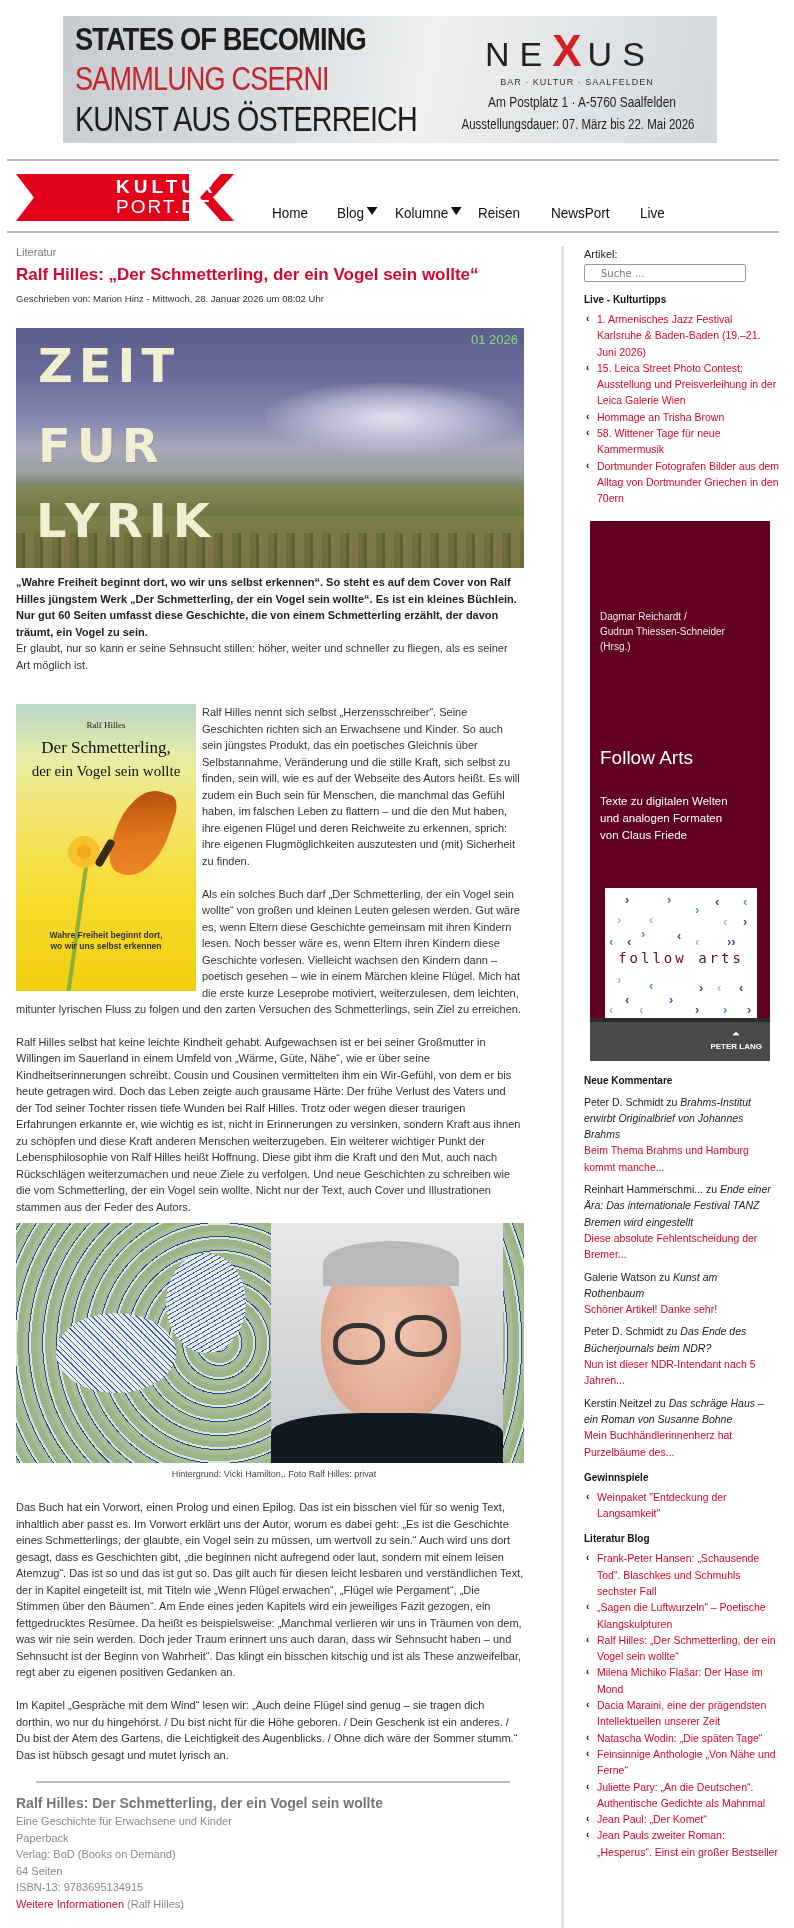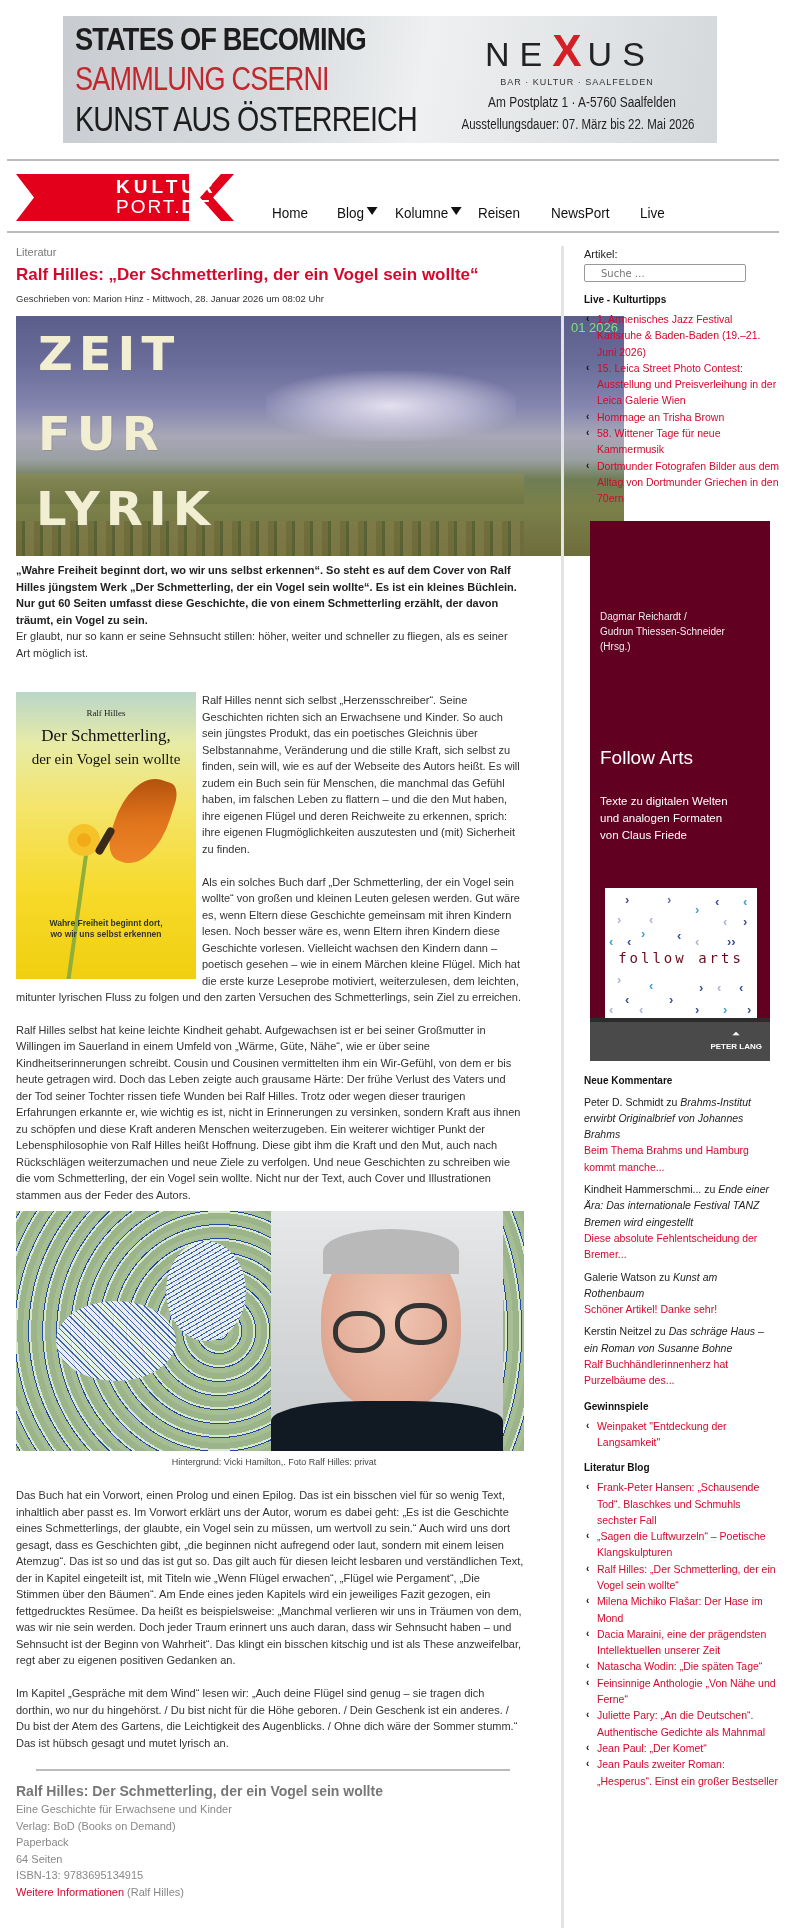--- a/index.html
+++ b/index.html
@@ -32,21 +32,21 @@
   
   .nav { position: absolute; top: 204px; left: 0; height: 22px; }
   .nav-item { position: absolute; font-size: 15px; color: #111; white-space: nowrap; transform: scaleX(0.9); transform-origin: left; cursor: pointer; }
   .nav-item .caret { display: inline-block; width: 0; height: 0; border-left: 6px solid transparent; border-right: 6px solid transparent; border-top: 8px solid #111; margin-left: 3px; vertical-align: 3px; }
 
   
   .main { position: absolute; left: 16px; top: 246px; width: 508px; }
   .category { font-size: 11px; color: #777; }
   .title { font-size: 17px; font-weight: bold; color: #d5082d; margin-top: 7px; line-height: 20px; }
   .byline { font-size: 9.5px; color: #333; margin-top: 8px; }
-  .hero { position: relative; width: 608px; height: 240px; margin-top: 12px; overflow: hidden;
+  .hero { position: relative; width: 508px; height: 240px; margin-top: 24px; overflow: hidden;
     background: linear-gradient(180deg, #5b5d8a 0%, #6a6c9a 20%, #8587b0 38%, #a8a7b7 50%, #9aa0a2 60%, #6f7d55 68%, #7b8049 80%, #6d6d3c 100%); }
   .hero .cloud { position: absolute; left: 250px; top: 55px; width: 250px; height: 70px; background: radial-gradient(ellipse at center, rgba(245,240,250,.85) 0%, rgba(220,215,235,.5) 45%, rgba(200,200,220,0) 75%); }
   .hero .hills { position: absolute; left: 0; top: 158px; width: 508px; height: 30px; background: linear-gradient(180deg, #8a8a55, #6d7440); opacity: .8; }
   .hero .grass { position: absolute; left: 0; top: 205px; width: 508px; height: 35px; background: repeating-linear-gradient(90deg, #6e6a3a 0 6px, #4e5a30 6px 9px, #807a48 9px 18px); opacity: .7; }
   .hero .word { position: absolute; font-family: "DejaVu Sans", sans-serif; font-weight: bold; color: #f1eed2; letter-spacing: 6px; font-size: 48px; transform: scaleY(0.95); text-shadow: 1px 1px 0 rgba(120,120,120,.4); }
   .hero .w1 { left: 22px; top: 10px; }
   .hero .w2 { left: 22px; top: 90px; }
   .hero .w3 { left: 20px; top: 165px; }
   .hero .date { position: absolute; right: 6px; top: 4px; color: #7ee27a; font-size: 13px; }
 
@@ -200,22 +200,22 @@
     </div>
     <div class="caption">Hintergrund: Vicki Hamilton,. Foto Ralf Hilles: privat</div>
   </div>
 
   <p class="p" style="margin-top:20px">Das Buch hat ein Vorwort, einen Prolog und einen Epilog. Das ist ein bisschen viel für so wenig Text, inhaltlich aber passt es. Im Vorwort erklärt uns der Autor, worum es dabei geht: „Es ist die Geschichte eines Schmetterlings, der glaubte, ein Vogel sein zu müssen, um wertvoll zu sein.“ Auch wird uns dort gesagt, dass es Geschichten gibt, „die beginnen nicht aufregend oder laut, sondern mit einem leisen Atemzug“. Das ist so und das ist gut so. Das gilt auch für diesen leicht lesbaren und verständlichen Text, der in Kapitel eingeteilt ist, mit Titeln wie „Wenn Flügel erwachen“, „Flügel wie Pergament“, „Die Stimmen über den Bäumen“. Am Ende eines jeden Kapitels wird ein jeweiliges Fazit gezogen, ein fettgedrucktes Resümee. Da heißt es beispielsweise: „Manchmal verlieren wir uns in Träumen von dem, was wir nie sein werden. Doch jeder Traum erinnert uns auch daran, dass wir Sehnsucht haben – und Sehnsucht ist der Beginn von Wahrheit“. Das klingt ein bisschen kitschig und ist als These anzweifelbar, regt aber zu eigenen positiven Gedanken an.</p>
   <p class="p para">Im Kapitel „Gespräche mit dem Wind“ lesen wir: „Auch deine Flügel sind genug – sie tragen dich dorthin, wo nur du hingehörst. / Du bist nicht für die Höhe geboren. / Dein Geschenk ist ein anderes. / Du bist der Atem des Gartens, die Leichtigkeit des Augenblicks. / Ohne dich wäre der Sommer stumm.“ Das ist hübsch gesagt und mutet lyrisch an.</p>
 
   <div class="infobox-hr"></div>
   <div class="info-title">Ralf Hilles: Der Schmetterling, der ein Vogel sein wollte</div>
   <div class="info-line" style="margin-top:2px">Eine Geschichte für Erwachsene und Kinder</div>
+  <div class="info-line">Paperback</div>
   <div class="info-line">Verlag: BoD (Books on Demand)</div>
-  <div class="info-line">Paperback</div>
   <div class="info-line">64 Seiten</div>
   <div class="info-line">ISBN-13: 9783695134915</div>
   <div class="info-line"><a href="#">Weitere Informationen</a><span> (Ralf Hilles)</span></div>
 </main>
 
 <div class="divider"></div>
 
 <aside class="sidebar">
   <div class="s-label">Artikel:</div>
   <input class="search" type="text" placeholder="Suche …" style="">
@@ -265,23 +265,24 @@
     </div>
     <div class="foot">
       <span class="tree">⏶</span>
       <span class="pl">PETER LANG</span>
     </div>
   </div>
 
   <div class="s-head" style="margin-top:14px">Neue Kommentare</div>
   <div class="comments">
     <div class="comment"><span>Peter D. Schmidt</span><span> zu </span><i>Brahms-Institut erwirbt Originalbrief von Johannes Brahms</i><a class="excerpt" href="#">Beim Thema Brahms und Hamburg kommt manche...</a></div>
-    <div class="comment"><span>Kindheit Hammerschmi...</span><span> zu </span><i>Ende einer Ära: Das internationale Festival TANZ Bremen wird eingestellt</i><a class="excerpt" href="#">Diese absolute Fehlentscheidung der Bremer...</a></div>
+    <div class="comment"><span>Reinhart Hammerschmi...</span><span> zu </span><i>Ende einer Ära: Das internationale Festival TANZ Bremen wird eingestellt</i><a class="excerpt" href="#">Diese absolute Fehlentscheidung der Bremer...</a></div>
     <div class="comment"><span>Galerie Watson</span><span> zu </span><i>Kunst am Rothenbaum</i><a class="excerpt" href="#">Schöner Artikel! Danke sehr!</a></div>
-    <div class="comment"><span>Kerstin Neitzel</span><span> zu </span><i>Das schräge Haus – ein Roman von Susanne Bohne</i><a class="excerpt" href="#">Ralf Buchhändlerinnenherz hat Purzelbäume des...</a></div>
+    <div class="comment"><span>Peter D. Schmidt</span><span> zu </span><i>Das Ende des Bücherjournals beim NDR?</i><a class="excerpt" href="#">Nun ist dieser NDR-Intendant nach 5 Jahren...</a></div>
+    <div class="comment"><span>Kerstin Neitzel</span><span> zu </span><i>Das schräge Haus – ein Roman von Susanne Bohne</i><a class="excerpt" href="#">Mein Buchhändlerinnenherz hat Purzelbäume des...</a></div>
   </div>
 
   <div class="s-head" style="margin-top:12px">Gewinnspiele</div>
   <ul class="s-list">
     <li><span class="chev">‹</span><a href="#">Weinpaket "Entdeckung der Langsamkeit"</a></li>
   </ul>
 
   <div class="s-head" style="margin-top:12px">Literatur Blog</div>
   <ul class="s-list">
     <li><span class="chev">‹</span><a href="#">Frank-Peter Hansen: „Schausende Tod“. Blaschkes und Schmuhls sechster Fall</a></li>

